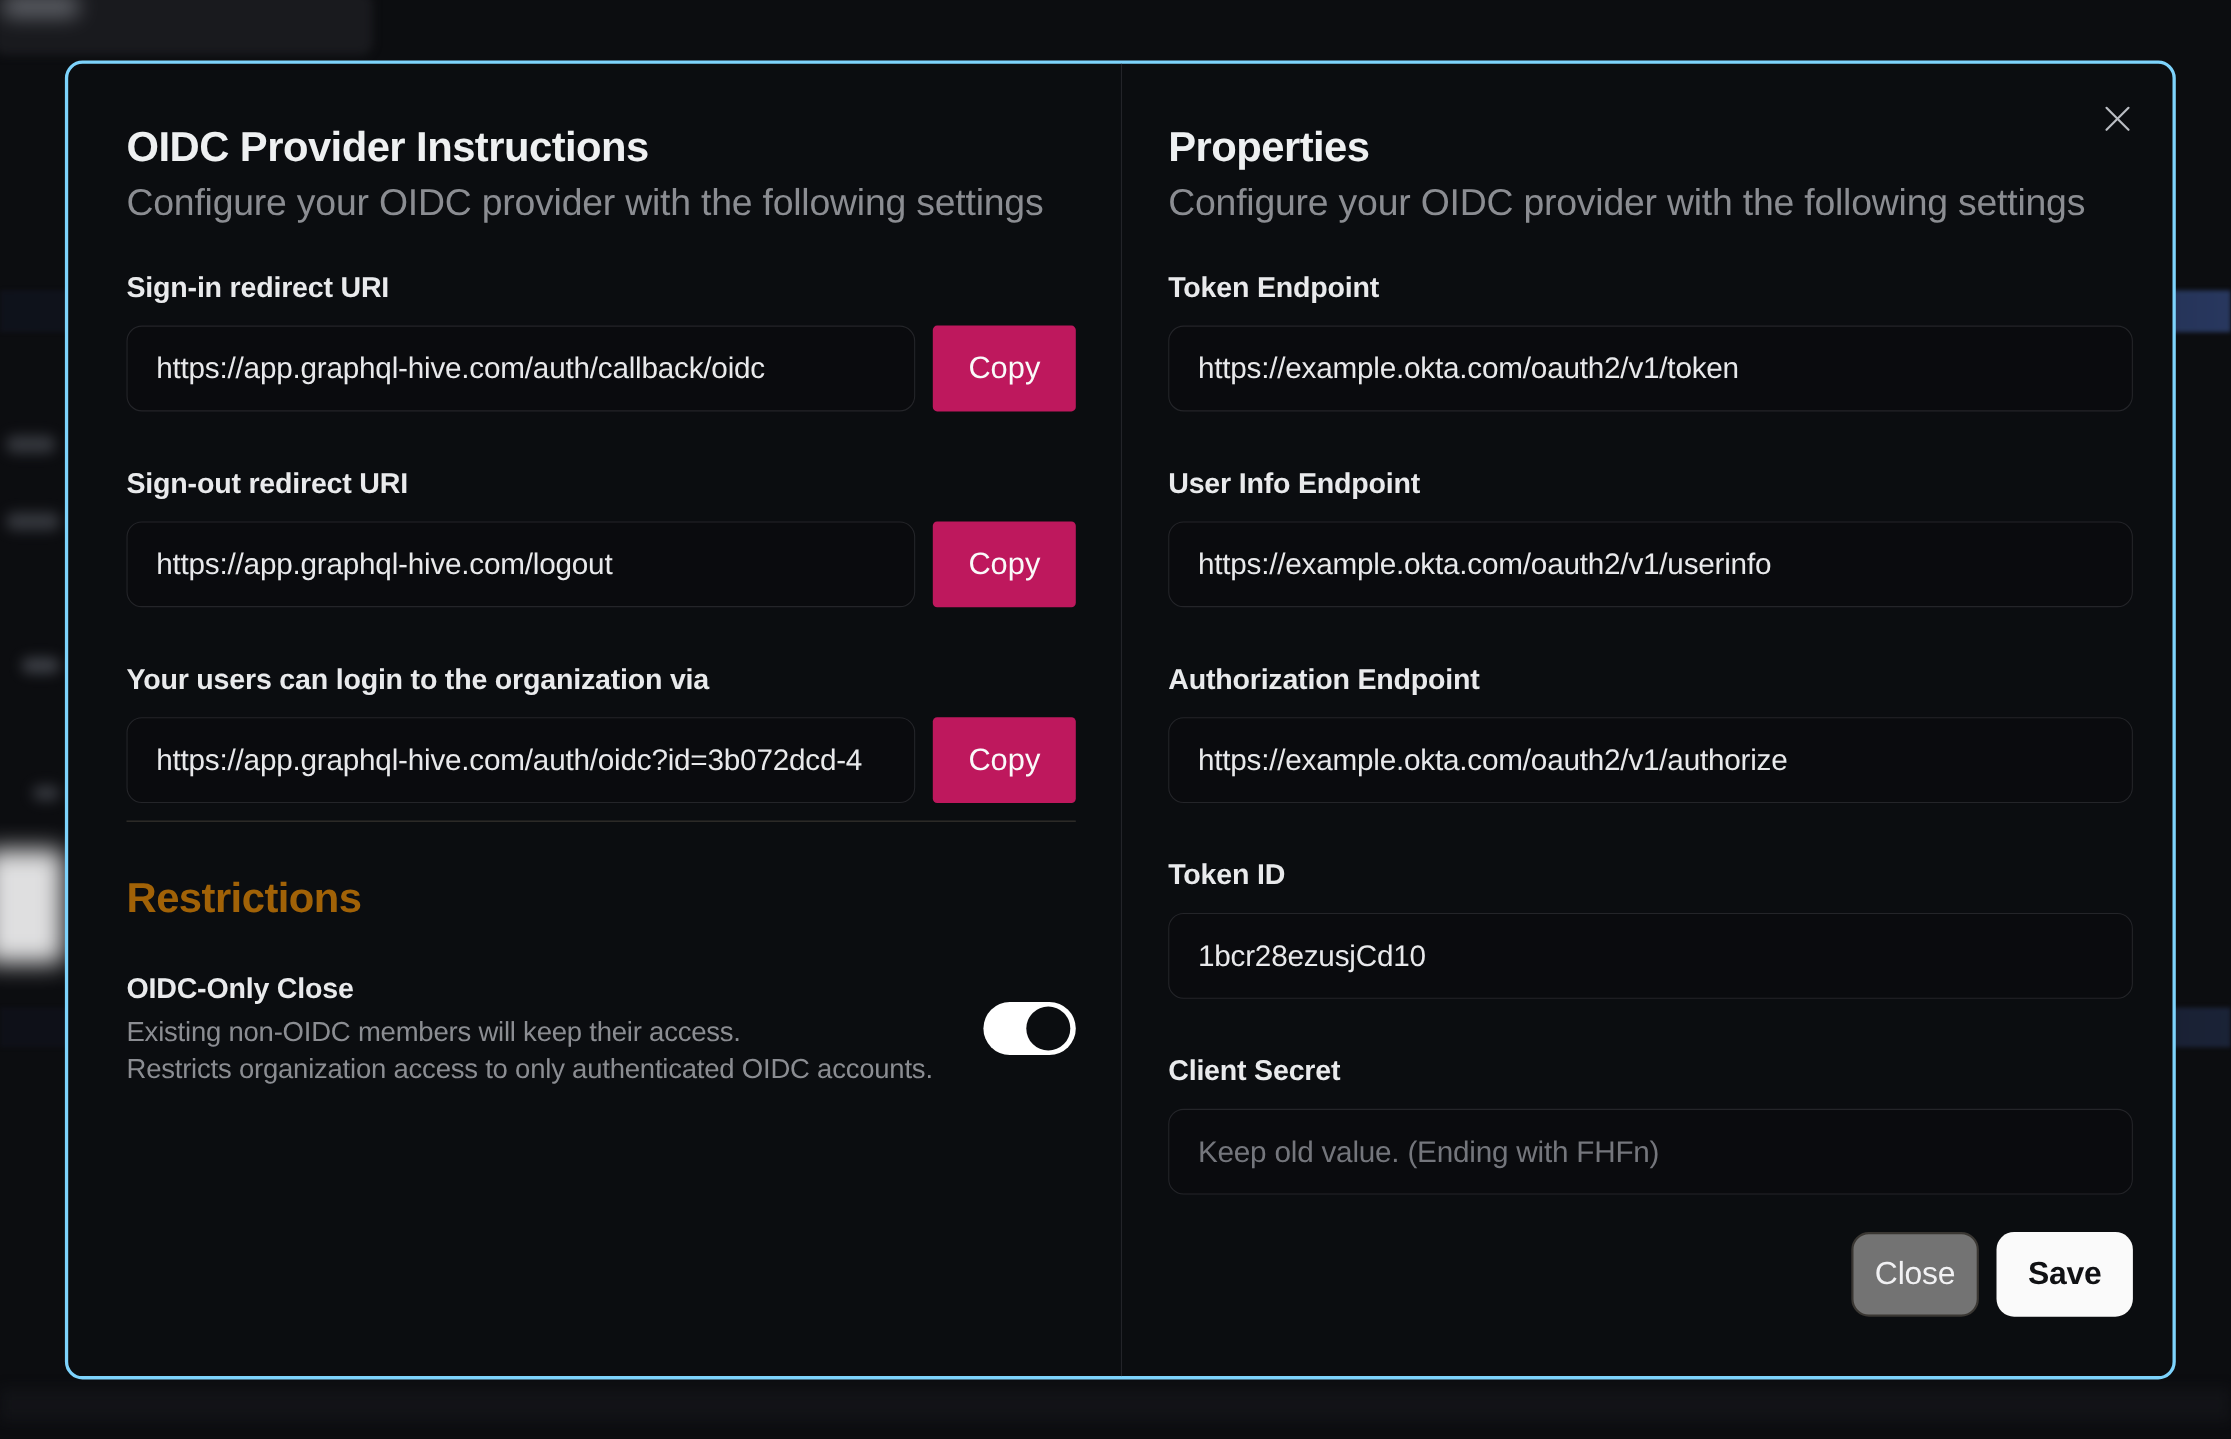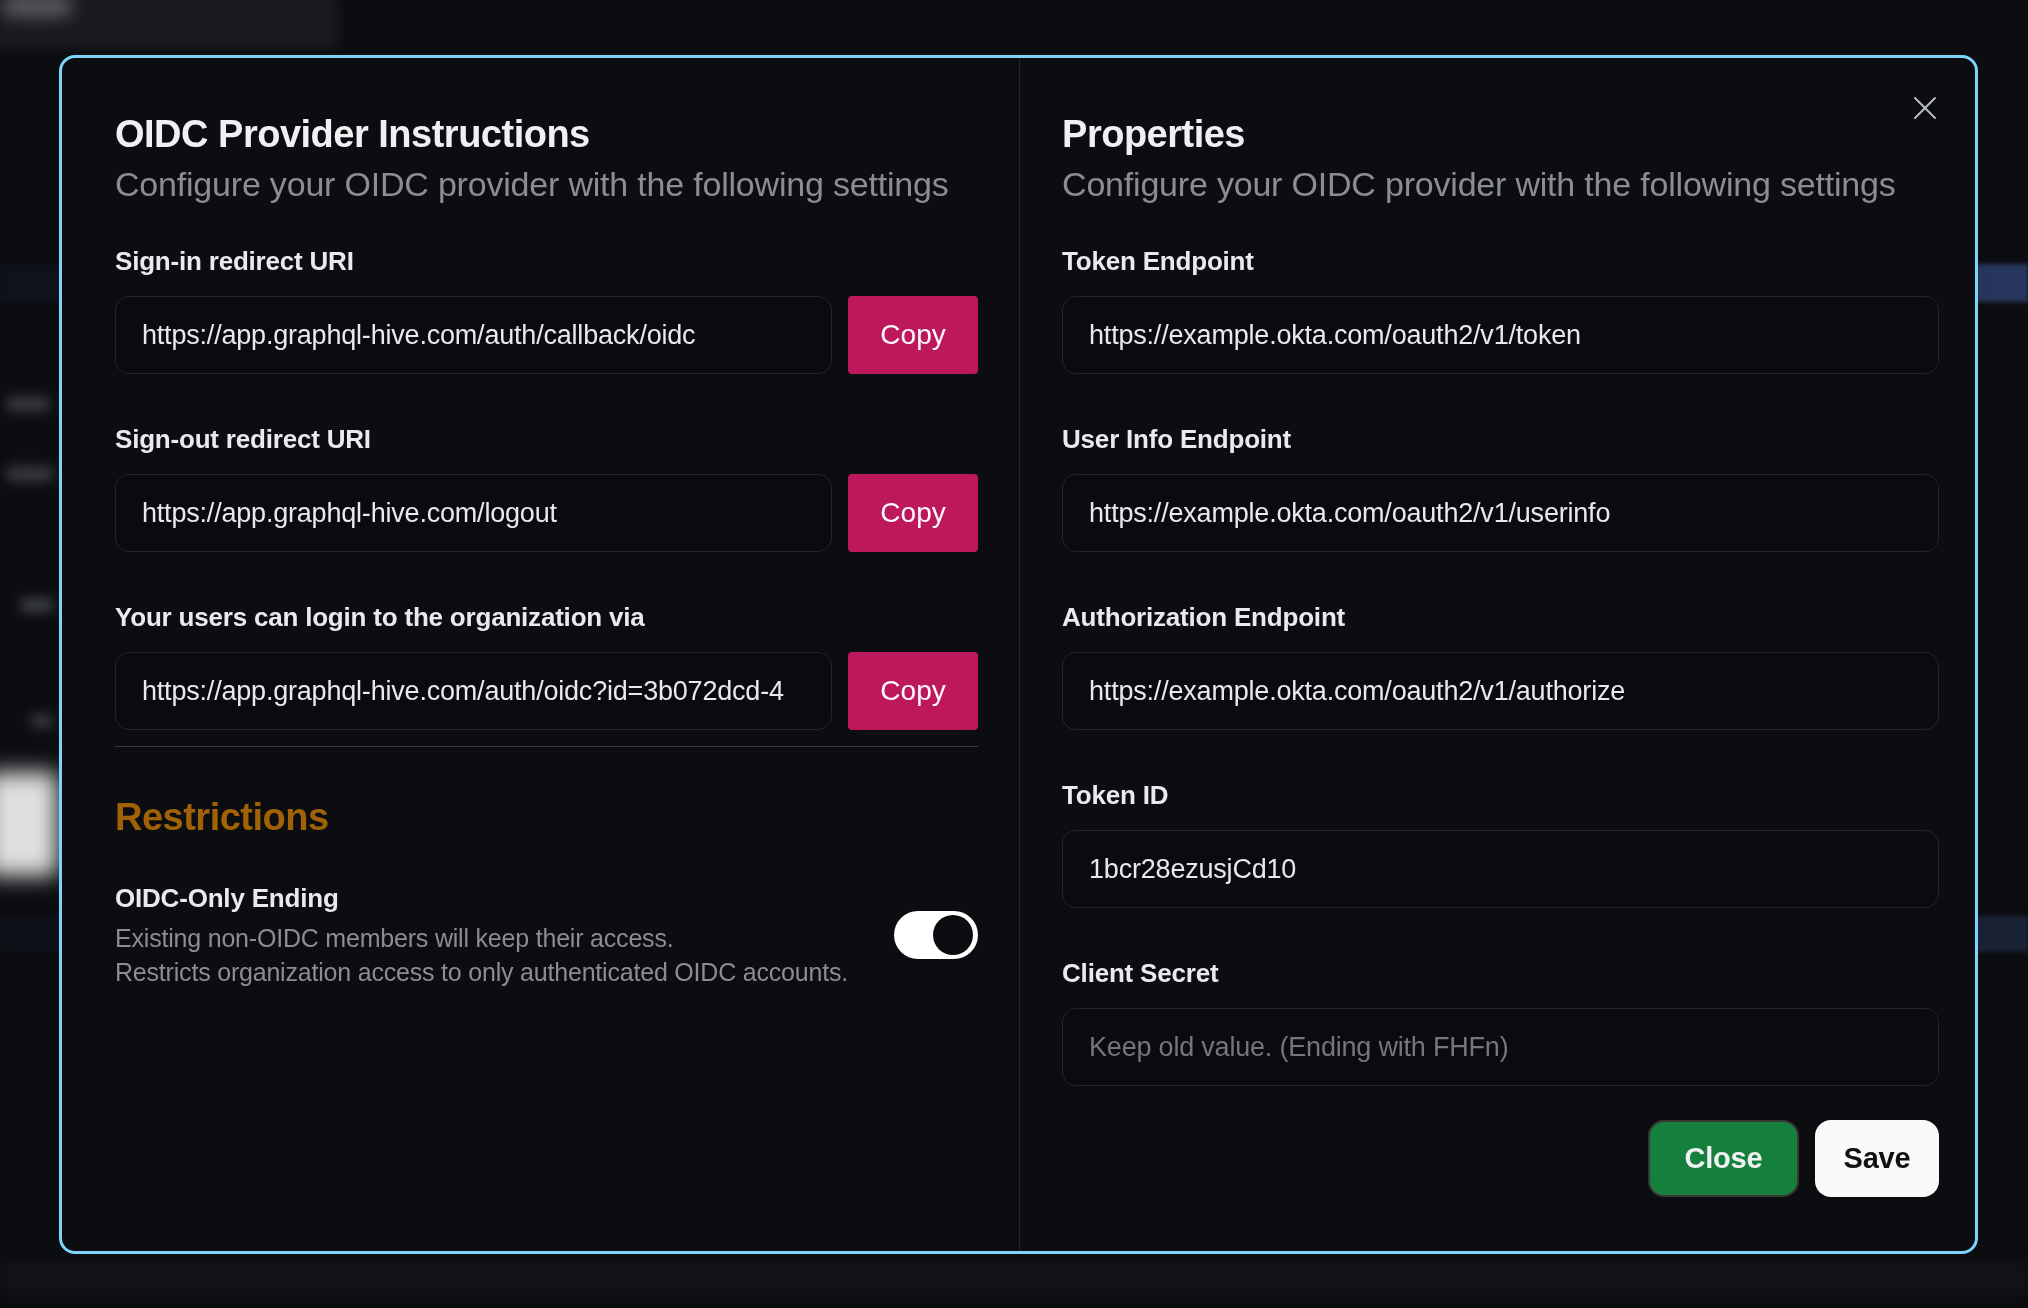--- a/index.html
+++ b/index.html
@@ -122,22 +122,22 @@
   .toggle.on .knob { left:39px; }
 
   .btn-row { margin-top:34px; display:flex; justify-content:flex-end; gap:16px; }
   .btn {
     height:77px; border-radius:16px; cursor:pointer;
     font-family:"Liberation Sans", sans-serif;
     font-size:29px; letter-spacing:-0.2px;
     display:flex; align-items:center; justify-content:center;
   }
   .btn-close {
-    width:151px; background:#15803d;
-    border:2px solid #3a3733; color:#f1f1f3; font-weight:700;
+    width:116px; background:#737373;
+    border:2px solid #3a3733; color:#f1f1f3; font-weight:400;
   }
   .btn-save {
     width:124px; background:#fafafa; border:none;
     color:#101114; font-weight:600;
   }
 
   .close-x {
     position:absolute; top:36px; right:36px; width:28px; height:28px;
     display:flex; align-items:center; justify-content:center;
     cursor:pointer; background:none; border:none;
@@ -182,21 +182,21 @@
       <input class="text-input" readonly="" value="https://app.graphql-hive.com/auth/oidc?id=3b072dcd-4" style="">
       <button class="copy-btn">Copy</button>
     </div>
 
     <hr class="hdivider">
 
     <div class="section-title">Restrictions</div>
 
     <div class="restrict-row">
       <div class="restrict-text">
-        <div class="field-label">OIDC-Only Ending</div>
+        <div class="field-label">OIDC-Only Close</div>
         <div class="restrict-desc">
           <div>Existing non-OIDC members will keep their access.</div>
           <div>Restricts organization access to only authenticated OIDC accounts.</div>
         </div>
       </div>
       <div class="toggle on" role="switch">
         <div class="knob"></div>
       </div>
     </div>
   </div>

